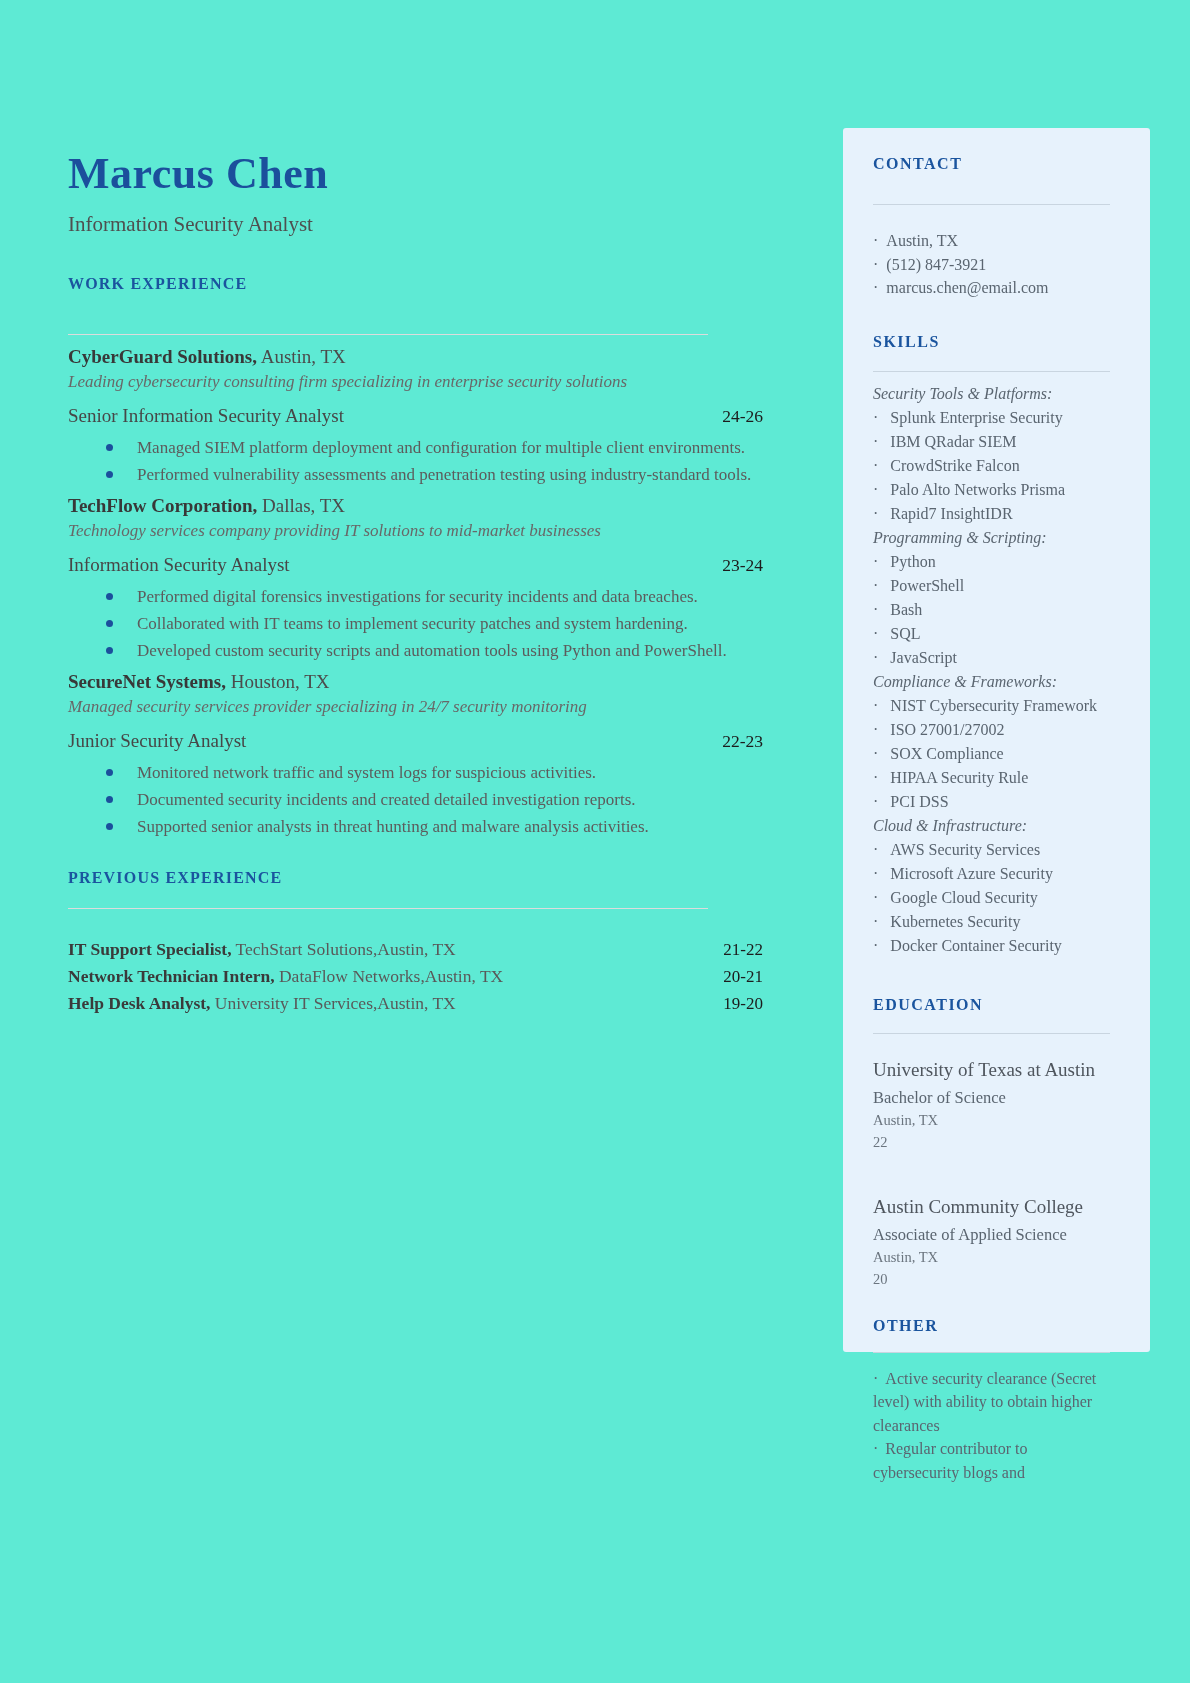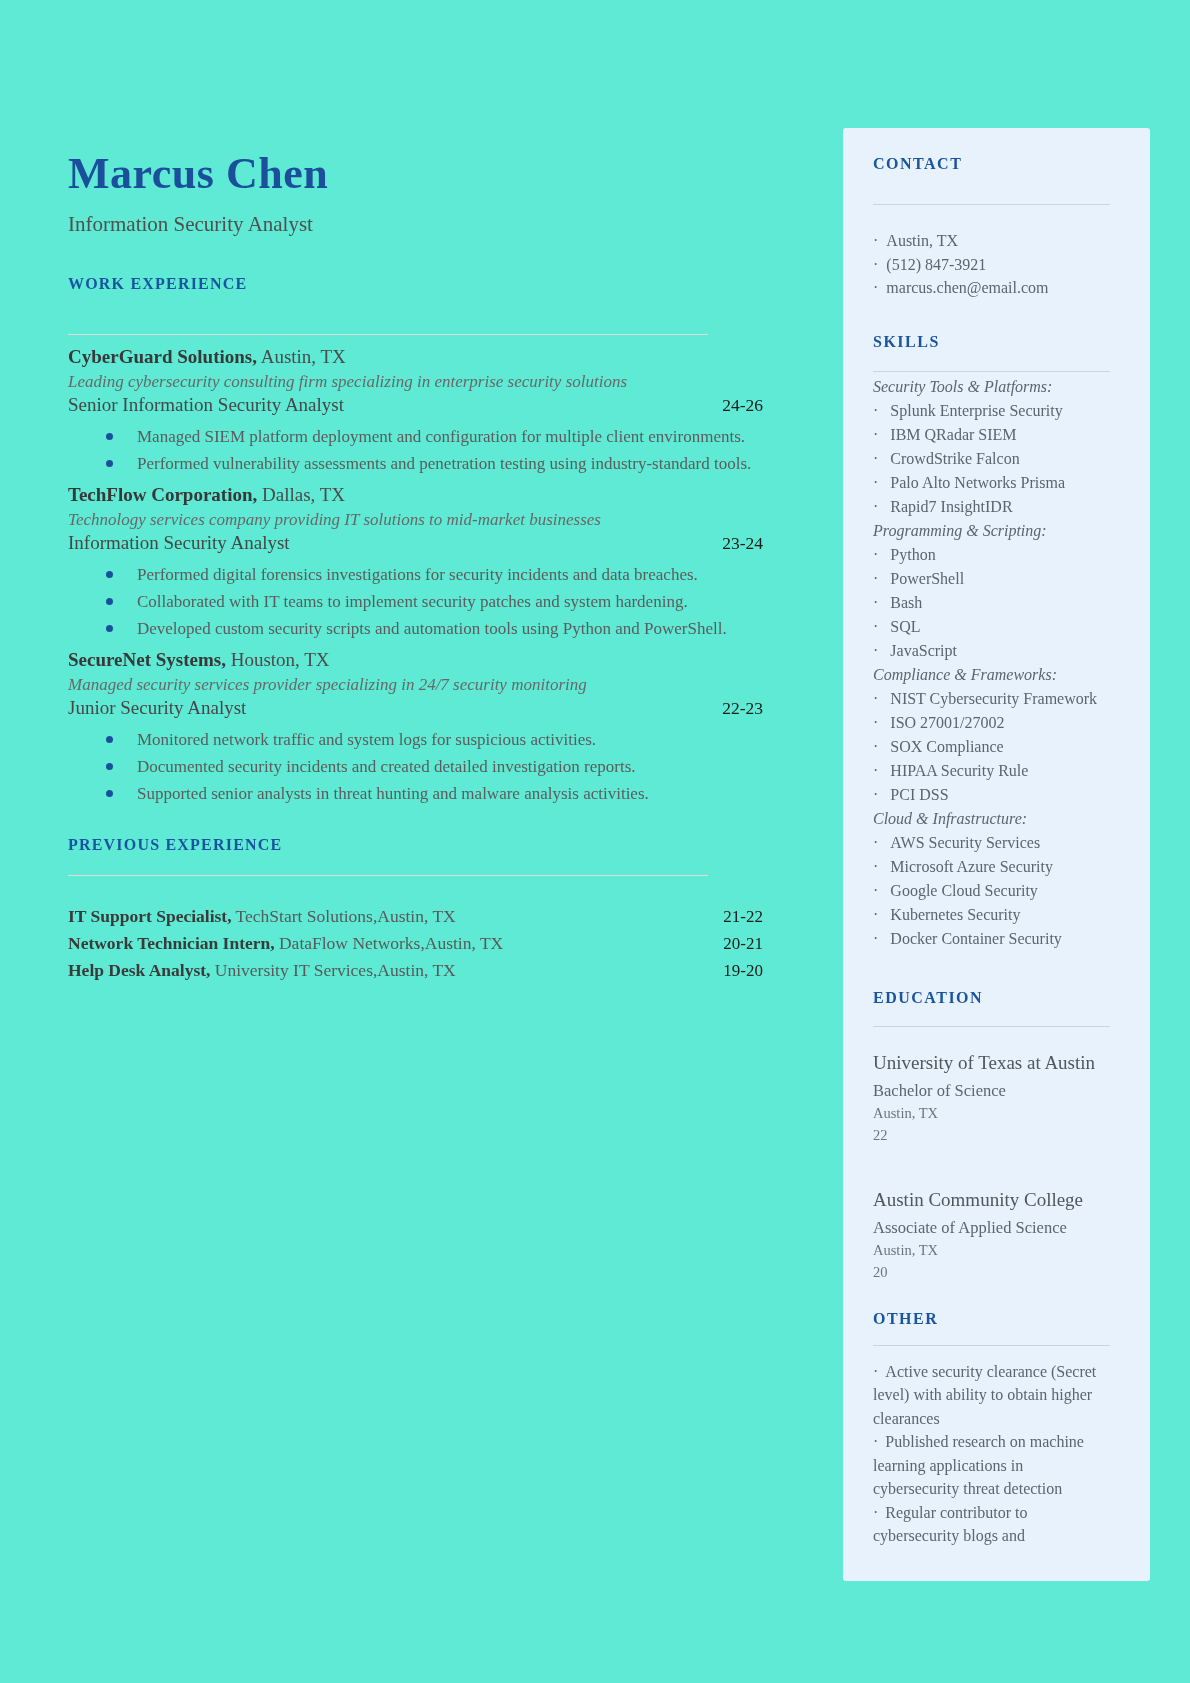--- a/index.html
+++ b/index.html
@@ -21,47 +21,47 @@
   .main{position:absolute;left:68px;top:150px;width:695px;}
   .name{margin:0;font-size:44px;line-height:48px;font-weight:700;color:var(--name-blue);letter-spacing:.5px;}
   .subtitle{margin-top:14px;font-size:21px;line-height:24px;color:#4f4f4f;}
   .sec-head{margin-top:38px;font-size:16px;line-height:20px;font-weight:700;color:var(--accent);letter-spacing:1.2px;}
   .main-divider{margin-top:40px;width:640px;height:1px;background:var(--divider-main);}
   .companies{margin-top:10px;}
   .company{margin-top:6px;}
   .company-line{font-size:19px;line-height:24px;color:#4b4b4b;}
   .co-name{font-weight:700;color:#383838;}
   .co-desc{margin-top:2px;font-style:italic;font-size:17px;line-height:22px;color:#686868;}
-  .role-row{display:flex;justify-content:space-between;align-items:baseline;}
+  .role-row{margin-top:11px;display:flex;justify-content:space-between;align-items:baseline;}
   .role-title{font-size:19px;line-height:24px;color:#474747;}
   .role-dates{font-size:17.5px;line-height:24px;color:#1c1c1c;}
   ul.bullets{margin:6px 0 0 0;padding:0;list-style:none;}
   .bullets li{position:relative;padding-left:69px;font-size:17px;line-height:27px;color:#5c5c5c;}
   .bullets li::before{content:"";position:absolute;left:38px;top:10px;width:7px;height:7px;border-radius:50%;background:var(--bullet-blue);}
   .prev-head{margin-top:28px;}
   .prev-divider{margin-top:20px;width:640px;height:1px;background:var(--divider-main);}
   .prev-rows{margin-top:27px;}
   .prev-row{display:flex;justify-content:space-between;font-size:17.5px;line-height:27px;}
   .prev-title{font-weight:700;color:#3a3a3a;}
   .prev-company{color:#595959;}
   .prev-dates{color:#1c1c1c;font-size:17px;}
 
   
   .sidebar{
-    position:absolute;left:843px;top:128px;width:307px;height:1453px;
+    position:absolute;left:843px;top:128px;width:307px;height:1224px;
     background:var(--sidebar-bg);border-radius:3px;padding:26px 40px 0 30px;
   }
   .side-head{font-size:16px;line-height:20px;font-weight:700;color:var(--accent);letter-spacing:1.5px;}
   .side-divider{margin-top:30px;height:1px;background:var(--divider-side);}
   .contact-list{margin-top:24px;}
   .contact-item{font-size:16px;line-height:23.5px;color:#5a6570;}
   .contact-item::before{content:"·";margin-right:8px;color:#5a6570;}
   .skills-head{margin-top:32px;}
   .skills-divider{margin-top:19px;}
-  .skill-groups{margin-top:3px;}
+  .skill-groups{margin-top:10px;}
   .skill-cat{font-style:italic;font-size:16px;line-height:24px;color:#5a6570;}
   .skill-item{font-size:16px;line-height:24px;color:#5a6570;}
   .skill-item::before{content:"·";margin-right:12px;color:#5a6570;}
   .edu-head{margin-top:37px;}
   .edu-divider{margin-top:18px;}
   .schools{margin-top:18px;}
   .school + .school{margin-top:36px;}
   .school-name{font-size:19px;line-height:35px;color:#4f565e;}
   .school-degree{font-size:16.5px;line-height:22px;color:#5a6570;}
   .school-loc{font-size:14.5px;line-height:22px;color:#6b757f;}
@@ -286,19 +286,18 @@
           <div class="school-year">20</div>
         </div>
       </div>
 
     <div class="side-head other-head">OTHER</div>
     <div class="side-divider other-divider"></div>
     <div class="other-list">
 
         <div class="other-item">Active security clearance (Secret level) with ability to obtain higher clearances</div>
 
-        <div class="other-item">Published research on machine learning applications in cybersecurity threat detection</div>
 
         <div class="other-item">Regular contributor to cybersecurity blogs and</div>
       </div>
 
   </div>
 </div>
 
 </body></html>

